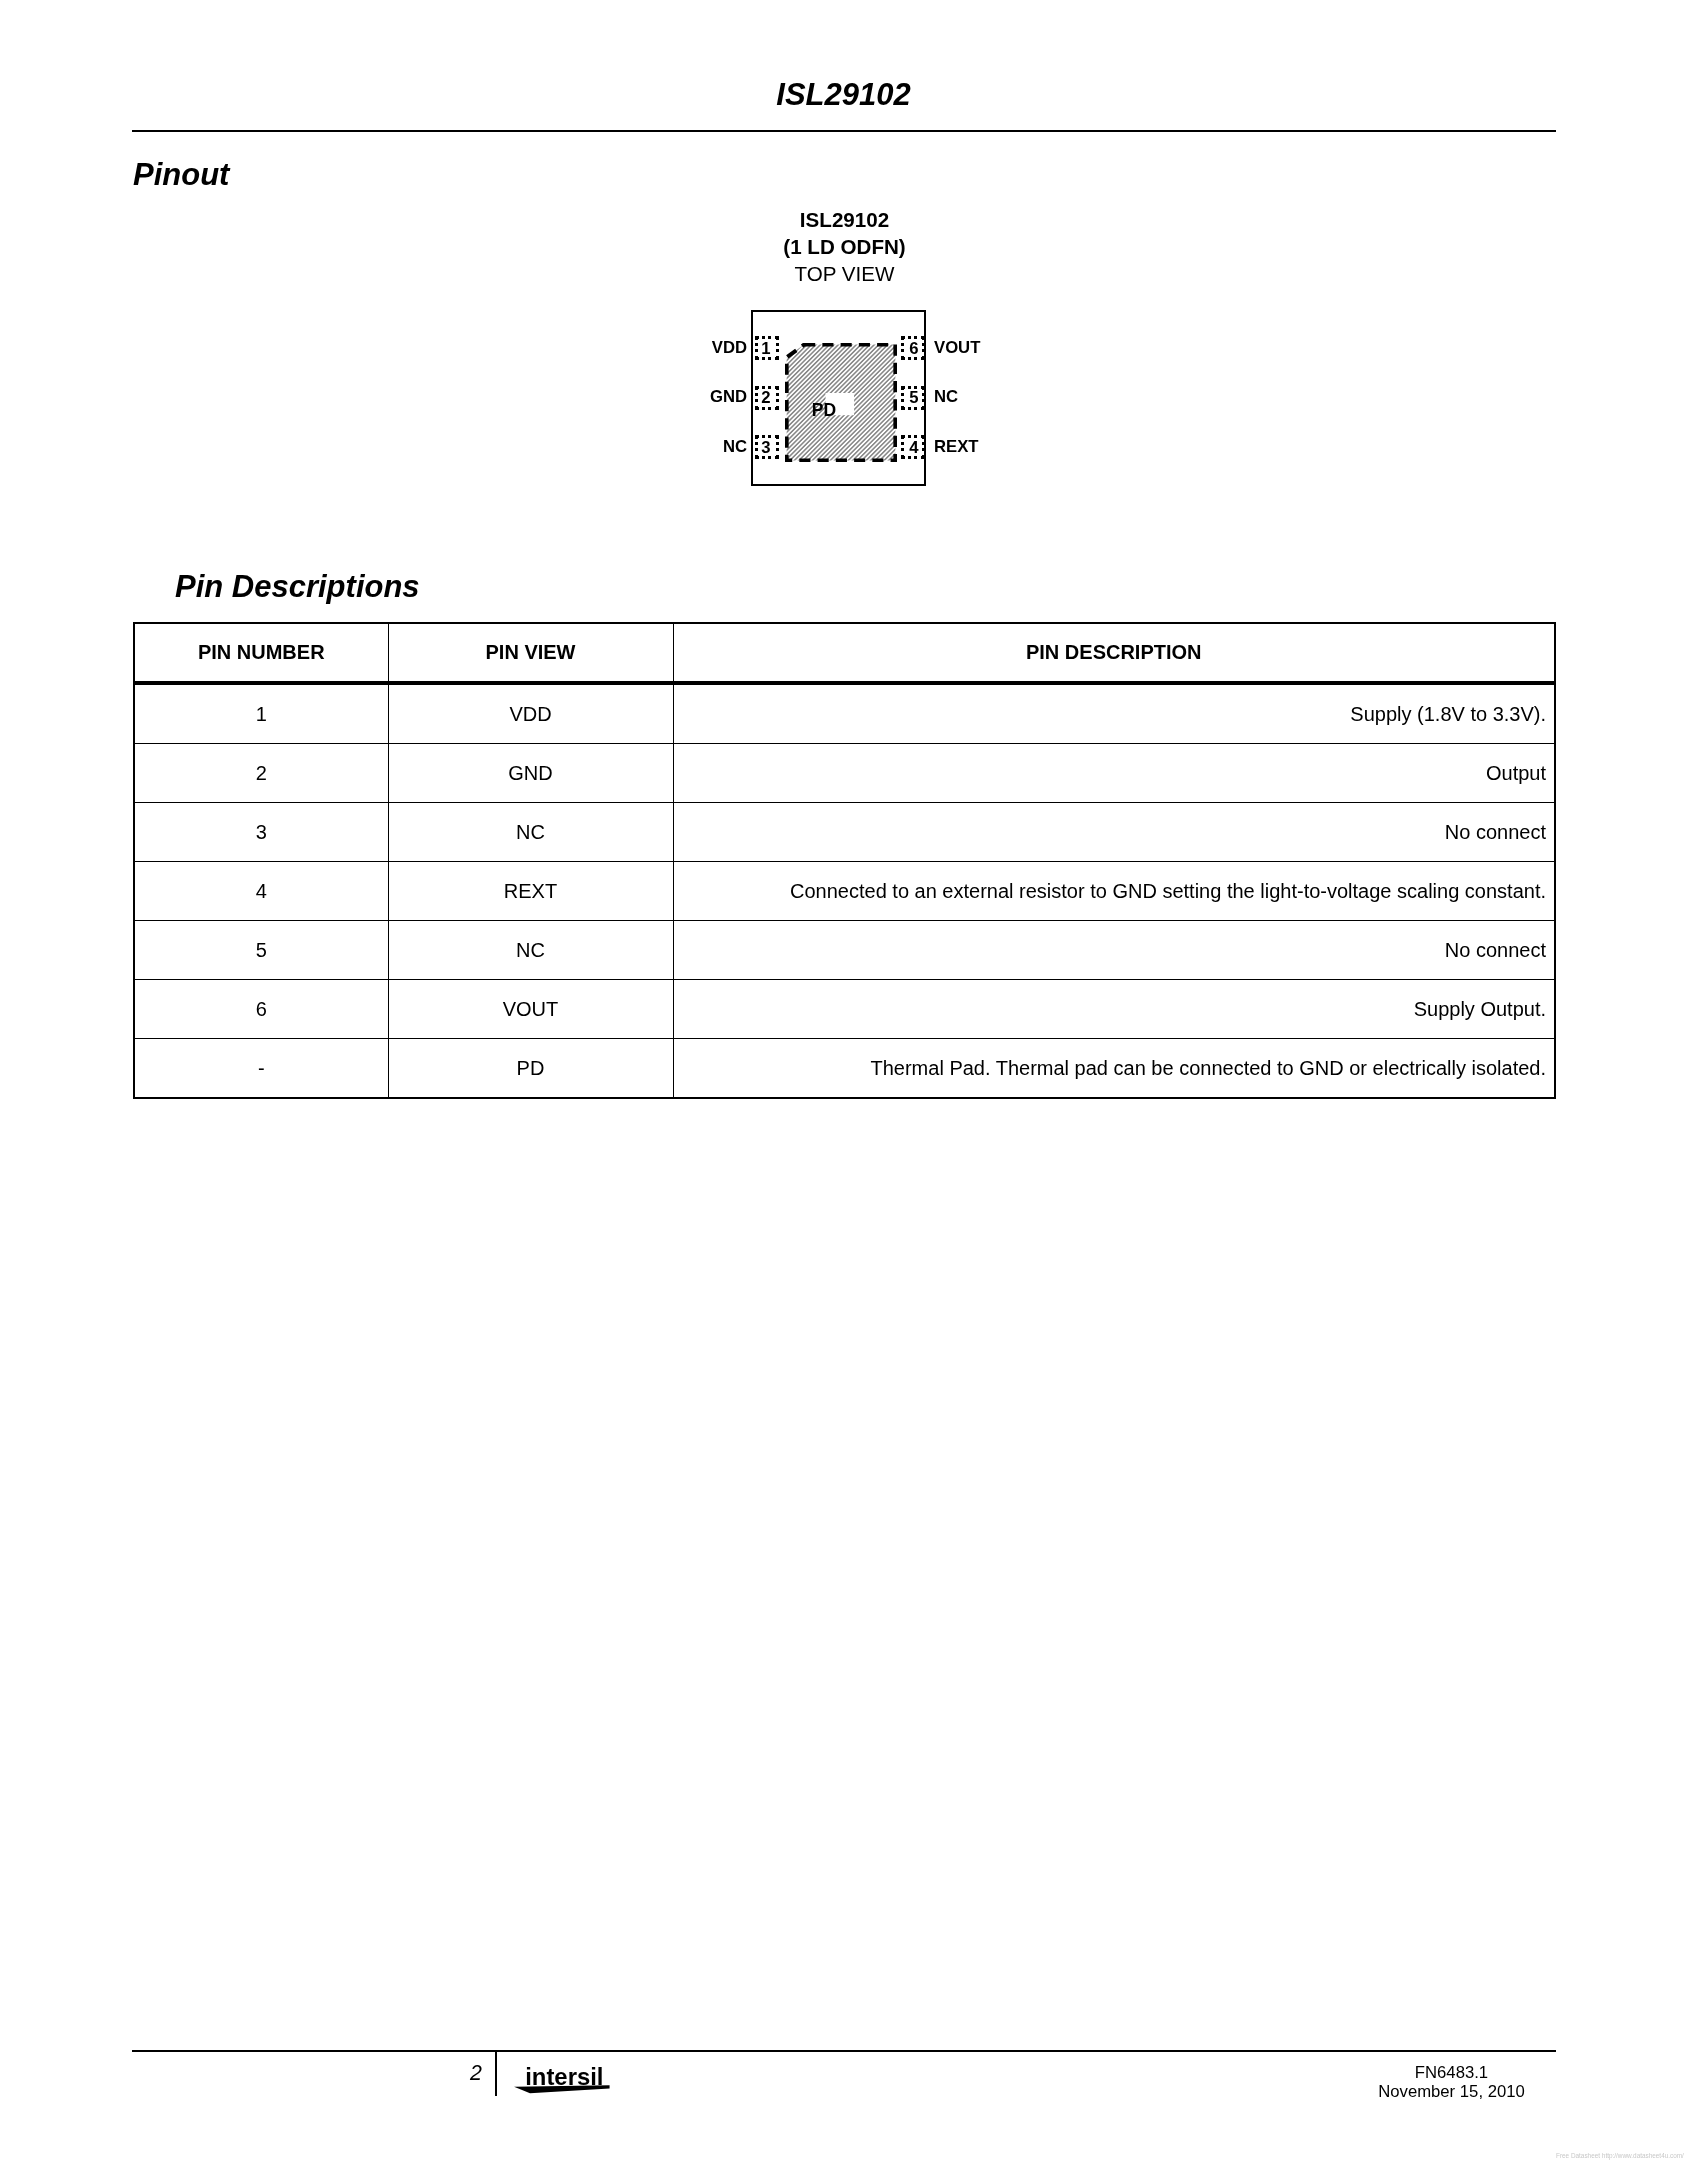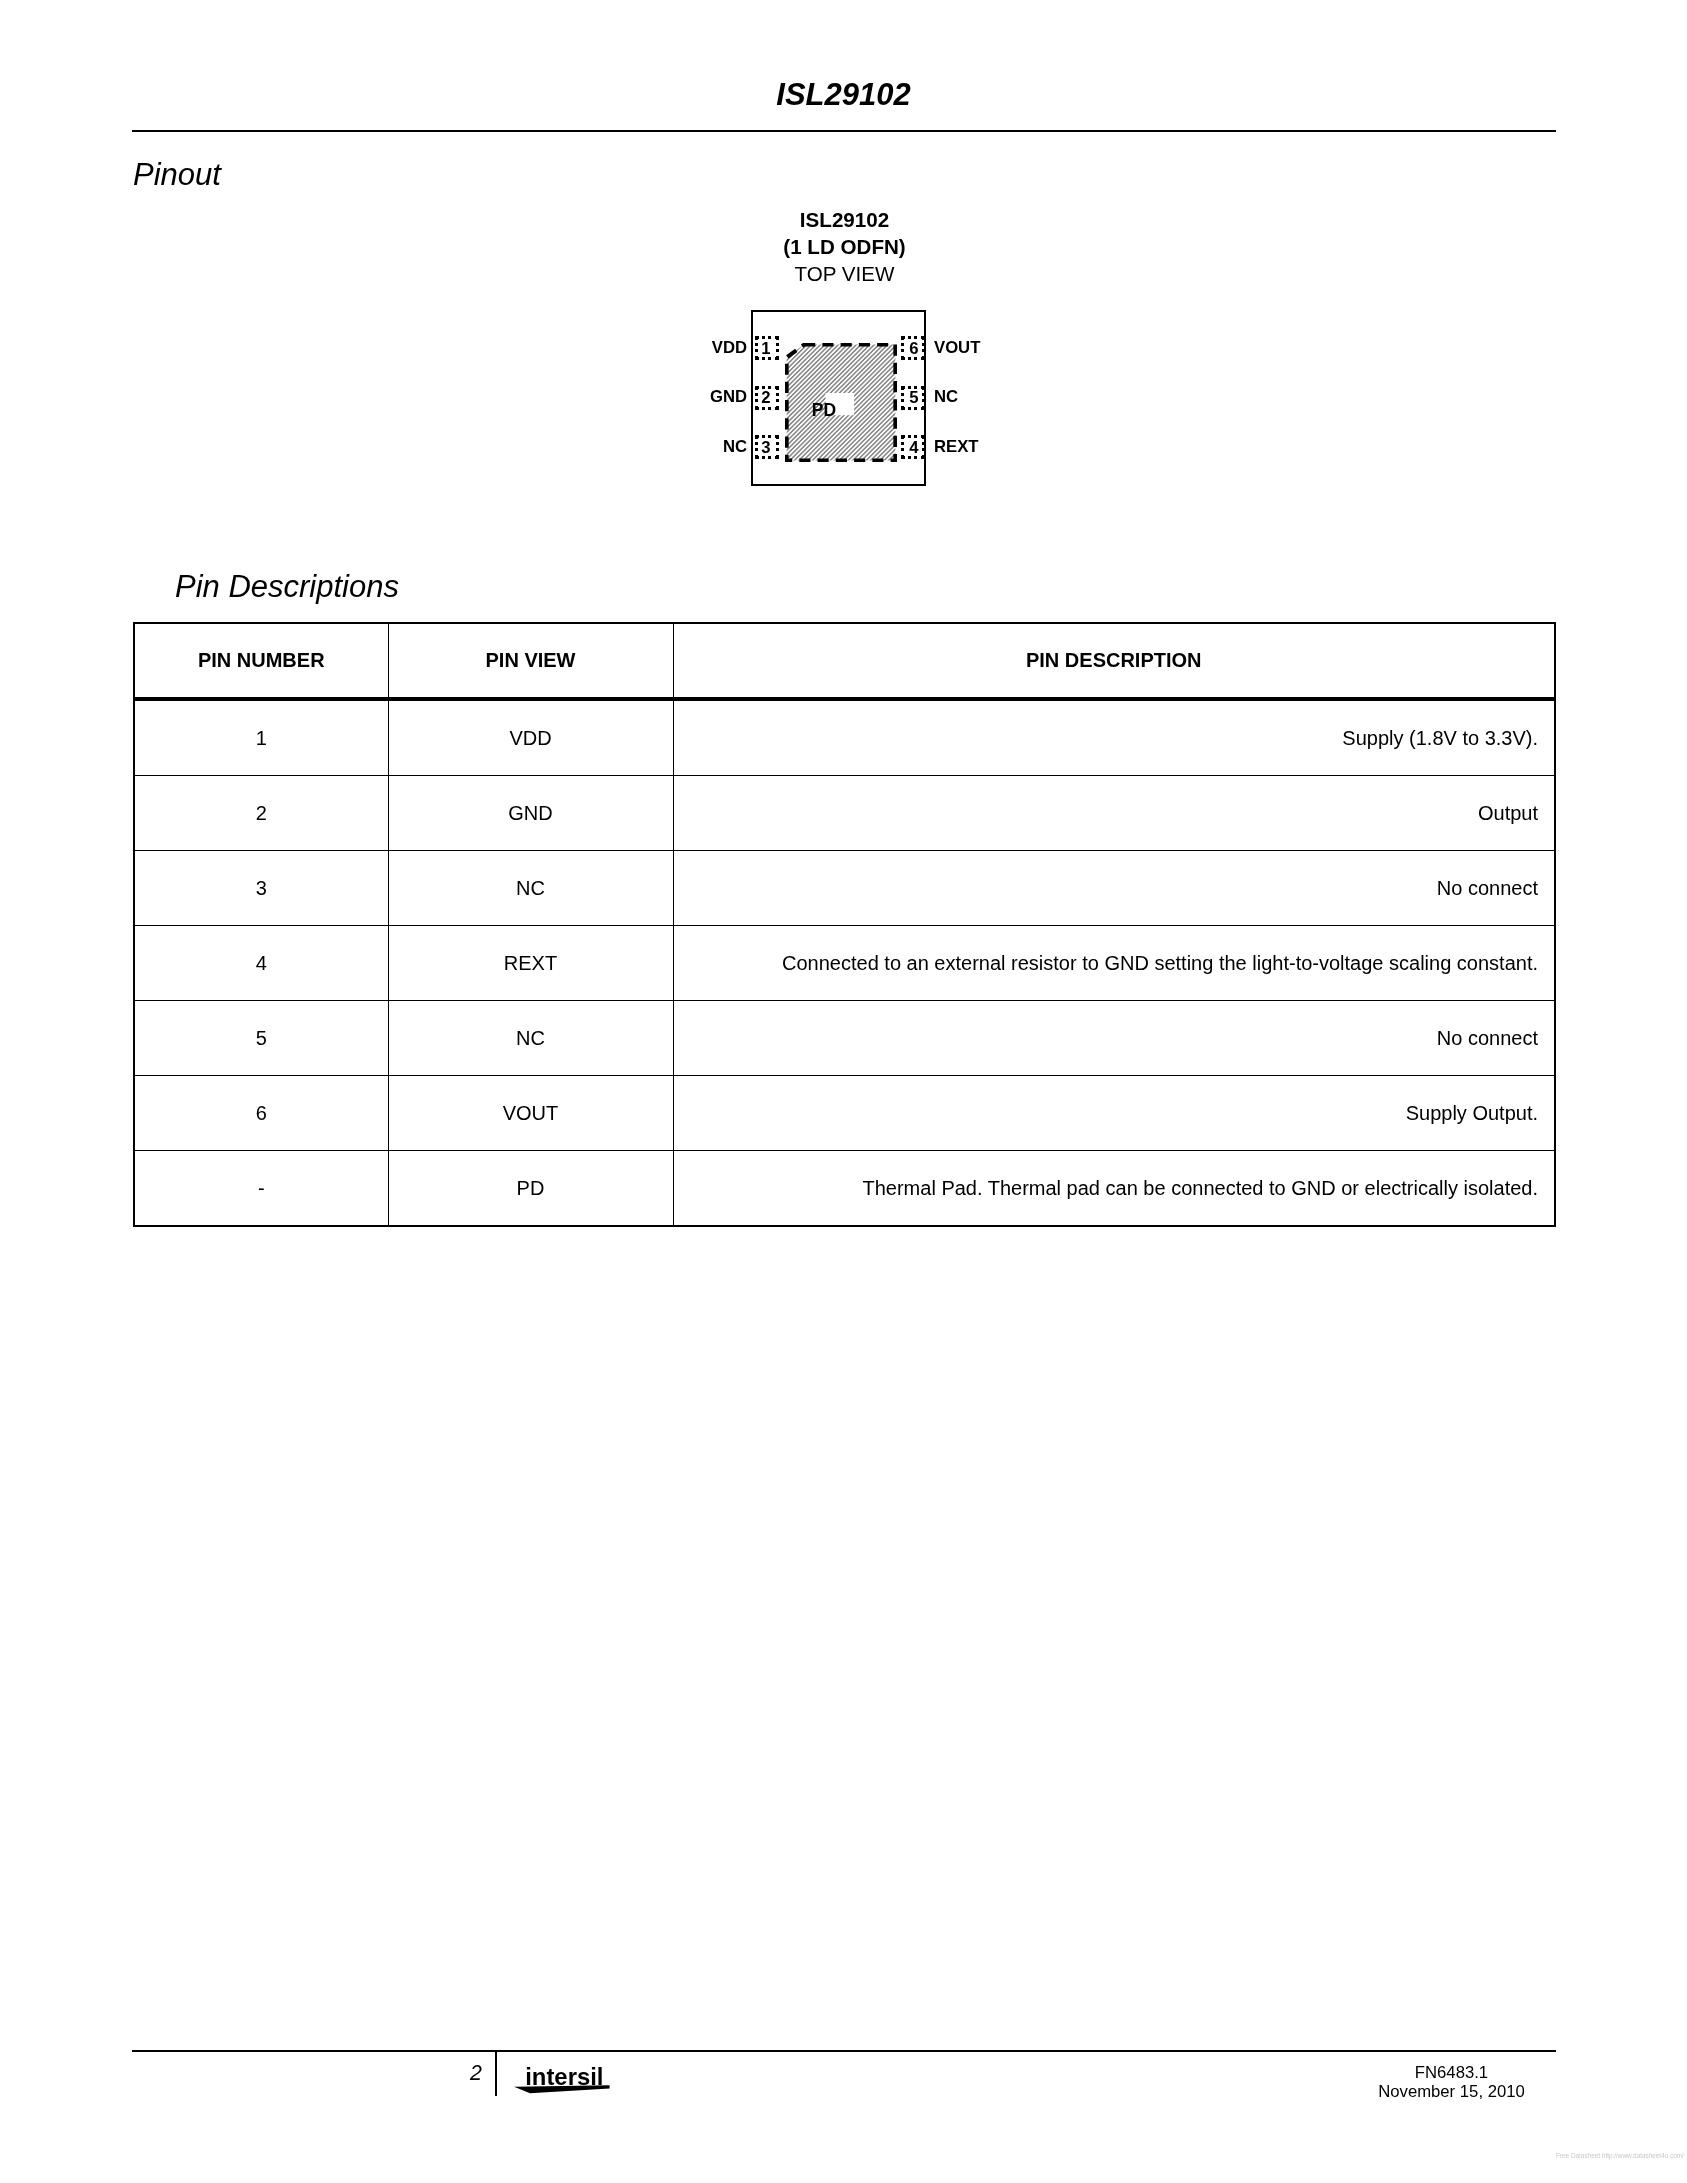--- a/index.html
+++ b/index.html
@@ -2,37 +2,37 @@
 <html style="font-size:12.7px"><head>
 <meta charset="utf-8">
 <style>
   html, body { margin: 0; padding: 0; background: #ffffff; }
   body { width: 1687px; height: 2183px; position: relative; overflow: hidden;
          font-family: "Liberation Sans", sans-serif; color: #000; }
   .abs { position: absolute; }
   .doc-title { left: 0; width: 1687px; top: 76px; text-align: center;
                font-size: 31px; font-weight: bold; font-style: italic; line-height: 37px; }
   .header-rule { left: 132px; top: 130px; width: 1424px; height: 2.4px; background: #000; }
-  .section-heading { font-size: 31px; font-weight: normal; font-style: italic; line-height: 37px; left: 133px; }
+  .section-heading { font-size: 31px; font-weight: bold; font-style: italic; line-height: 37px; left: 133px; }
   .pinout-heading { top: 156px; }
   .pindesc-heading { top: 568px; margin-left: 42px; }
 
   .pkg-caption { left: 715px; width: 259px; text-align: center; font-size: 20.6px; line-height: 27px; top: 206px; }
   .pkg-caption .b { font-weight: bold; }
 
   .pkg { left: 751px; top: 310px; width: 171px; height: 172px; border: 2.4px solid #000; box-sizing: content-box; }
   .pad { position: absolute; width: 24px; height: 24px; border: 3.2px dotted #000; box-sizing: border-box; }
   .pad-num { position: absolute; font-size: 16.7px; font-weight: bold; line-height: 17.5px; width: 16px; text-align: center; }
   .pin-label { position: absolute; font-size: 16.7px; font-weight: bold; line-height: 19px; white-space: nowrap; }
   .pin-label.left { text-align: right; width: 64px; }
 
   .thermal { position: absolute; left: 32px; top: 31px; width: 112px; height: 119px; }
 
   table.pins { position: absolute; left: 133px; top: 622px; width: 1423px; border-collapse: collapse; table-layout: fixed; }
-  table.pins th, table.pins td { border: 1.6px solid #000; font-size: 20px; padding: 16px; height: 42px; }
+  table.pins th, table.pins td { border: 1.6px solid #000; font-size: 20px; padding: 8px; height: 42px; }
   table.pins th { font-weight: bold; text-align: center; height: 41px; border-bottom: 4px solid #000; }
   table.pins td.c { text-align: center; }
   table.pins td.d { text-align: right; padding-left: 8px; }
   table.pins { border: 2.4px solid #000; }
 
   .footer-rule { left: 132px; top: 2050px; width: 1424px; height: 2.4px; background: #000; }
   .footer-divider { left: 495px; top: 2052px; width: 1.6px; height: 44px; background: #000; }
   .page-num { left: 453px; top: 2061px; width: 29px; text-align: right; font-size: 21.4px; line-height: 24px; font-style: italic; }
   .logo { left: 514px; top: 2063px; width: 137px; height: 35px; }
   .footer-right { left: 1350px; width: 203px; top: 2063px; text-align: center; font-size: 16.7px; line-height: 19px; }

